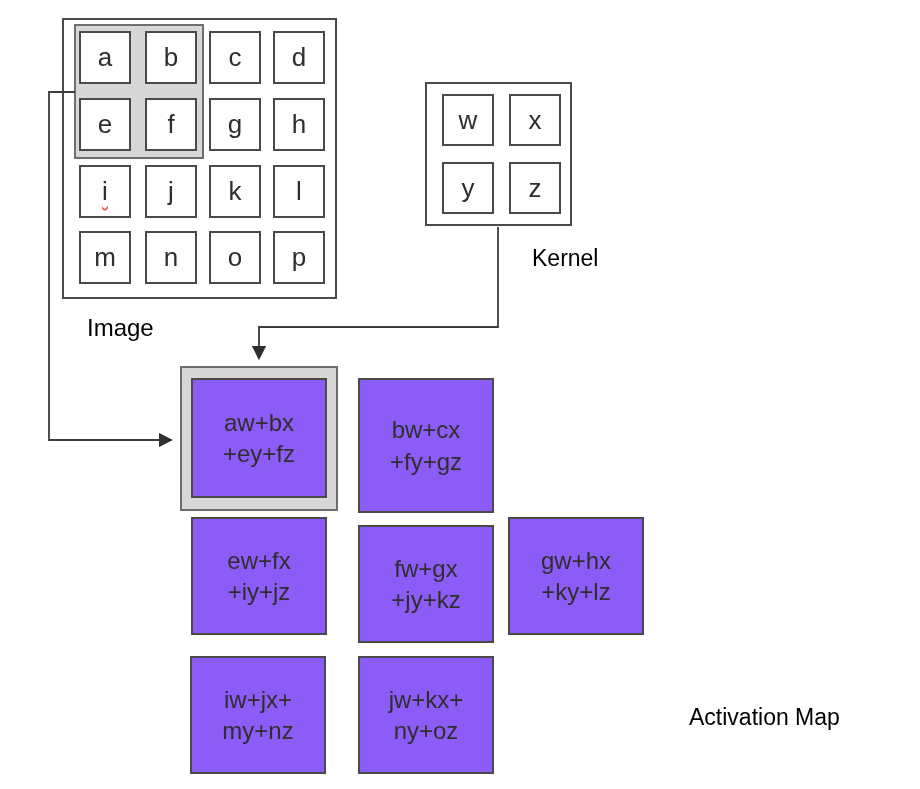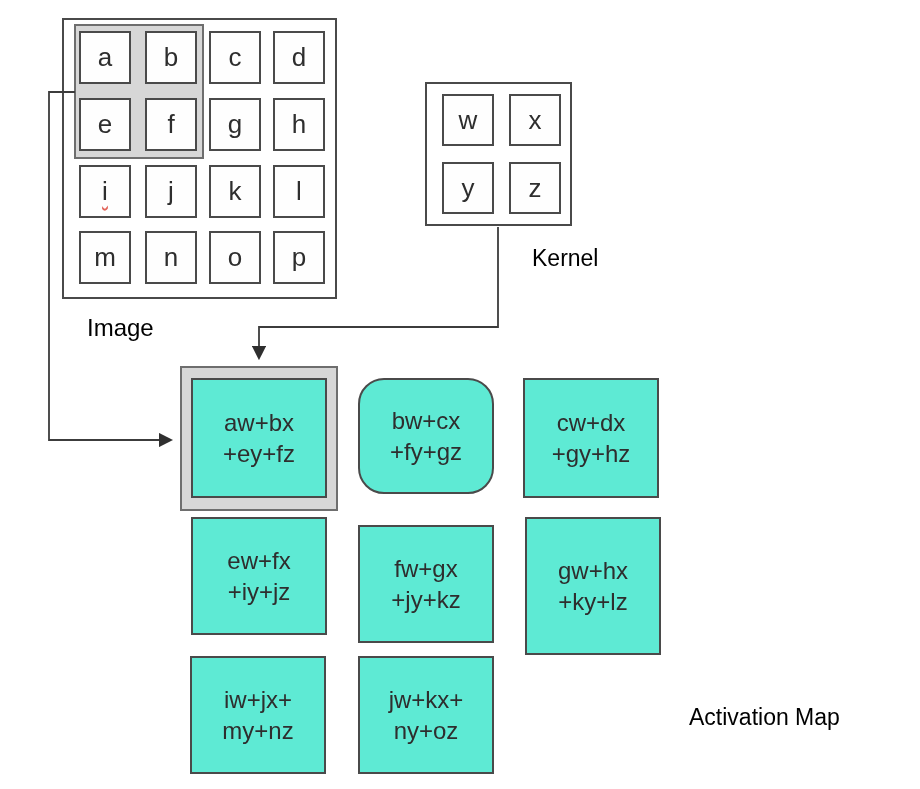--- a/index.html
+++ b/index.html
@@ -33,21 +33,21 @@
     background: #d7d7d7;
     border: 2px solid #6e6e6e;
   }
   .misspelled {
     text-decoration: underline wavy #e2645a 2px;
     text-underline-offset: 4px;
   }
   .act-cell {
     position: absolute;
     border: 2px solid #4a4a4a;
-    background: #5eead4;
+    background: #8b5cf6;
     display: flex;
     flex-direction: column;
     align-items: center;
     justify-content: center;
     font-size: 24px;
     line-height: 1.3;
     color: #2e2e2e;
     text-align: center;
   }
   .diagram-label {
@@ -166,38 +166,34 @@
     <path class="arrow-line" d="M 75 92 L 49 92 L 49 440 L 171 440" marker-end="url(#arrowhead)"></path>
     <path class="arrow-line" d="M 498 227 L 498 327 L 259 327 L 259 358" marker-end="url(#arrowhead)"></path>
   </svg>
 
   <div class="hl-frame" style="left:180px; top:366px; width:158px; height:145px;"></div>
 
   <div class="act-cell" style="left:191px; top:378px; width:136px; height:120px;">
     <span>aw+bx</span>
     <span>+ey+fz</span>
   </div>
-  <div class="act-cell" style="left:358px; top:378px; width:136px; height:116px;border-radius:26px;">
+  <div class="act-cell" style="left:358px; top:378px; width:136px; height:135px;">
     <span>bw+cx</span>
     <span>+fy+gz</span>
-  </div>
-  <div class="act-cell" style="left:523px; top:378px; width:136px; height:120px;">
-    <span>cw+dx</span>
-    <span>+gy+hz</span>
   </div>
 
   <div class="act-cell" style="left:191px; top:517px; width:136px; height:118px;">
     <span>ew+fx</span>
     <span>+iy+jz</span>
   </div>
   <div class="act-cell" style="left:358px; top:517px; width:136px; height:118px;margin-top:8px;">
     <span>fw+gx</span>
     <span>+jy+kz</span>
   </div>
-  <div class="act-cell" style="left:525px; top:517px; width:136px; height:138px;">
+  <div class="act-cell" style="left:508px; top:517px; width:136px; height:118px;">
     <span>gw+hx</span>
     <span>+ky+lz</span>
   </div>
 
   <div class="act-cell" style="left:190px; top:656px; width:136px; height:118px;">
     <span>iw+jx+</span>
     <span>my+nz</span>
   </div>
   <div class="act-cell" style="left:358px; top:656px; width:136px; height:118px;">
     <span>jw+kx+</span>

